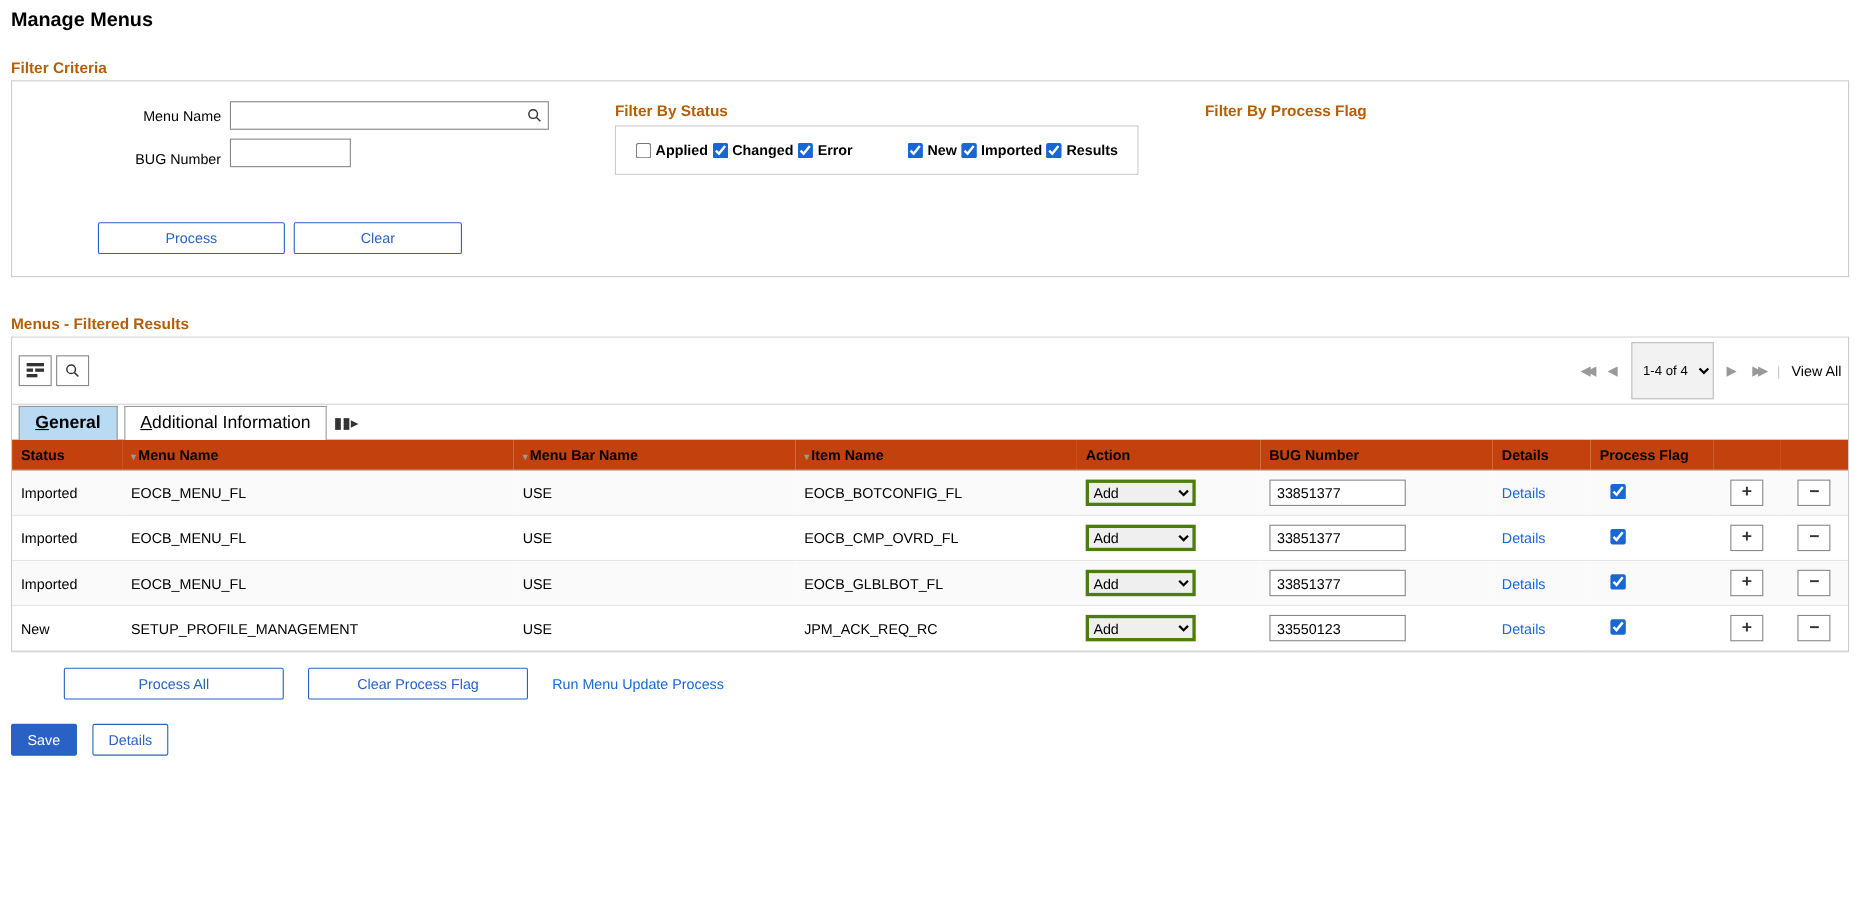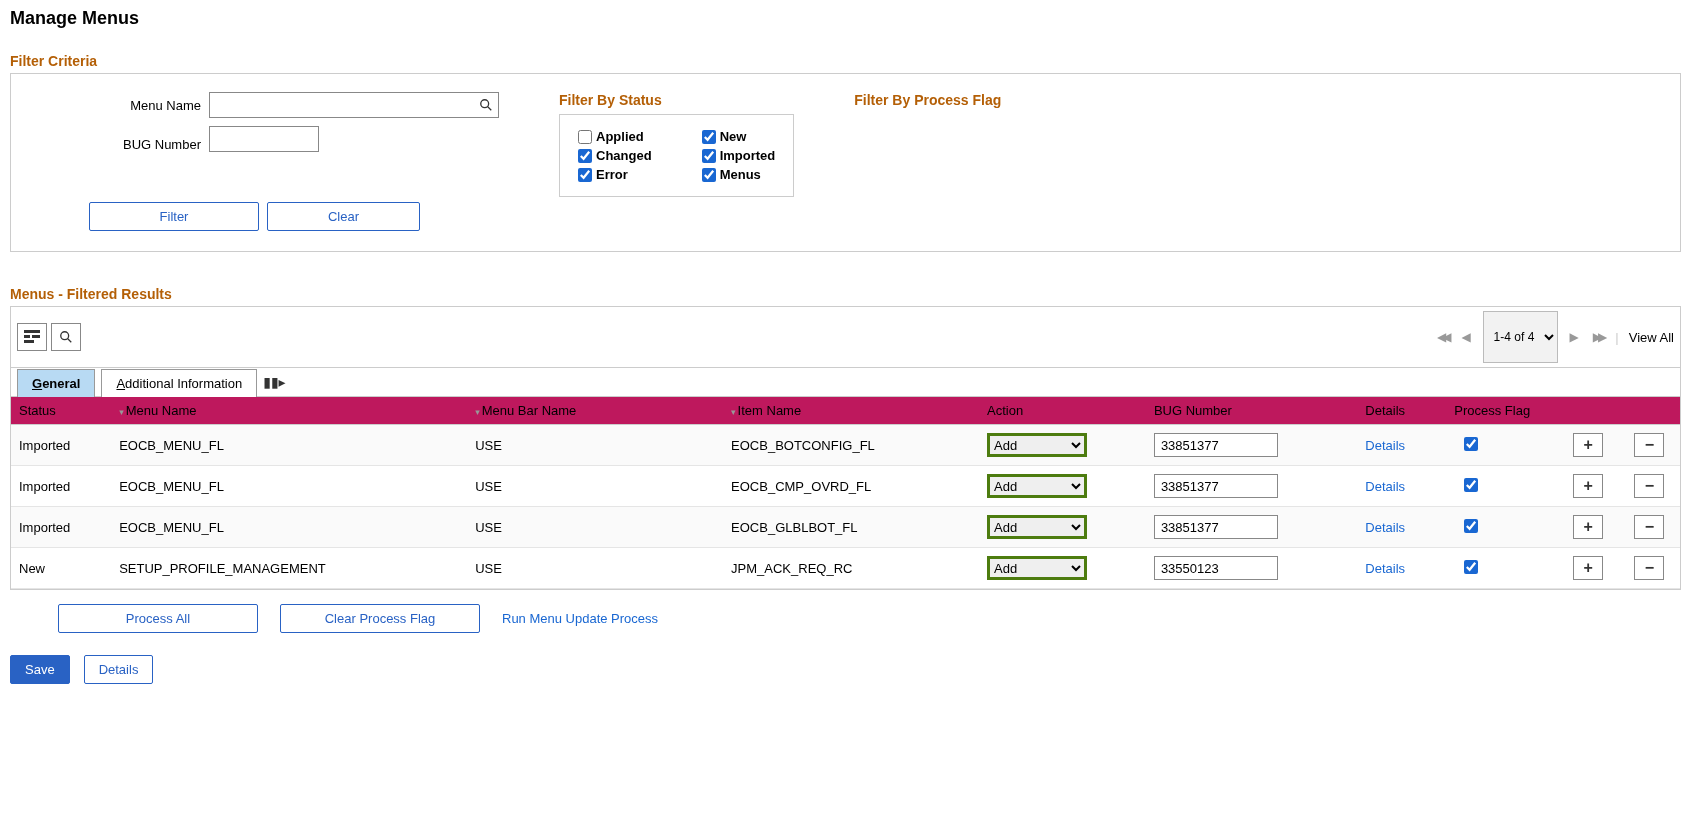--- a/index.html
+++ b/index.html
@@ -13,21 +13,21 @@
 .field-row { display: flex; align-items: center; gap: 8px; }
 .field-label { width: 170px; text-align: right; font-size: 13px; }
 .lookup-wrap { position: relative; display: inline-block; }
 .lookup-input { width: 290px; height: 26px; border: 1px solid #888; padding: 2px 26px 2px 6px; font-size: 13px; }
 .small-input { width: 110px; height: 26px; border: 1px solid #888; padding: 2px 6px; font-size: 13px; }
 .lookup-icon { position: absolute; right: 6px; top: 50%; transform: translateY(-50%); width: 14px; height: 14px; }
 
 .sub-box { border: 1px solid #ccc; padding: 14px 18px; margin-top: 6px; }
 .sub-title { color: #B45F06; font-weight: bold; font-size: 14px; margin-bottom: 4px; }
 .chk-grid { display: flex; gap: 50px; }
-.chk-col { display: flex; flex-direction: column; gap: 4px; }
+.chk-col { display: flex; flex-direction: row; gap: 4px; }
 .chk-item, .radio-item { display: flex; align-items: center; gap: 4px; font-size: 13px; font-weight: bold; }
 input[type="checkbox"] { accent-color: #1967d2; width: 14px; height: 14px; }
 input[type="radio"] { width: 14px; height: 14px; accent-color: #1967d2; }
 
 .btn-row { display: flex; gap: 8px; margin-top: 30px; margin-left: 58px; }
 .btn { border: 1px solid #2962c4; background: #fff; color: #2962c4; padding: 6px 10px; font-size: 13px; cursor: pointer; border-radius: 2px; }
 .btn.wide { width: 170px; }
 .btn.mwide { width: 200px; }
 .btn.primary { background: #2962c4; color: #fff; }
 .btn.small { padding: 6px 14px; }
@@ -37,27 +37,27 @@
 .grid-toolbar { display: flex; align-items: center; padding: 4px 6px; border-bottom: 1px solid #ccc; background: #fff; }
 .icon-btn { border: 1px solid #888; background: #fff; width: 30px; height: 28px; display: inline-flex; align-items: center; justify-content: center; cursor: pointer; margin-right: 4px; }
 .toolbar-right { margin-left: auto; display: flex; align-items: center; gap: 10px; }
 .nav-arrow { color: #999; cursor: pointer; font-size: 12px; padding: 0 2px; }
 .nav-arrow.dbl { letter-spacing: -4px; }
 .page-select { border: 1px solid #bbb; background: #f2f2f2; padding: 17px 6px; font-size: 12px; }
 .sep { color: #ccc; }
 .viewall { color: #000; font-size: 13px; cursor: pointer; }
 
 .tabs-row { display: flex; align-items: center; gap: 6px; padding: 0 6px; background: #fff; }
-.tab { border: 1px solid #999; border-bottom: none; padding: 6px 14px; font-size: 13px; cursor: pointer; background: #fff; position: relative; top: 1px; }
+.tab { border: 1px solid #999; border-bottom: none; padding: 6px 14px; font-size: 16px; cursor: pointer; background: #fff; position: relative; top: 1px; }
 .tab.active { background: #B8DAF3; font-weight: bold; }
 .tab .ul { text-decoration: underline; }
 .showall-icon { cursor: pointer; font-size: 14px; color: #333; }
 
 table.grid { width: 100%; border-collapse: collapse; }
-table.grid th { background: #be185d; text-align: left; font-weight: normal; font-size: 13px; padding: 6px 8px; border-top: 1px solid #ccc; border-bottom: 1px solid #ccc; }
+table.grid th { background: #c2410c; text-align: left; font-weight: bold; font-size: 13px; padding: 6px 8px; border-top: 1px solid #ccc; border-bottom: 1px solid #ccc; }
 table.grid th.sortable::before { content: "▾"; font-size: 9px; color: #999; margin-right: 2px; vertical-align: middle; }
 table.grid td { padding: 8px 8px; border-bottom: 1px solid #e5e5e5; font-size: 13px; vertical-align: middle; }
 table.grid tr:nth-child(odd) td { background: #fafafa; }
 .cell-select { width: 100px; height: 24px; border: 3px solid #4d7c0f; font-size: 13px; }
 .cell-input { width: 124px; height: 24px; border: 1px solid #888; padding: 2px 6px; font-size: 13px; }
 .link { color: #1967d2; cursor: pointer; }
 .rowbtn { width: 30px; height: 24px; border: 1px solid #888; background: #fff; display: inline-flex; align-items: center; justify-content: center; cursor: pointer; font-size: 16px; font-weight: bold; color: #333; }
 
 .action-row { display: flex; align-items: center; gap: 22px; margin-top: 14px; margin-left: 48px; }
 .footer-row { display: flex; gap: 14px; margin-top: 22px; }
@@ -85,21 +85,21 @@
                 </svg>
             </span>
           </div>
         </div>
         <div class="field-row" style="margin-top:8px;">
           <div class="field-label" style="align-self:flex-end;">BUG Number</div>
           <input class="small-input" type="text" value="" style="">
         </div>
       </div>
       <div class="btn-row">
-        <button class="btn wide">Filter</button>
+        <button class="btn wide">Process</button>
         <button class="btn" style="width:153px;">Clear</button>
       </div>
     </div>
 
     <div>
       <div class="sub-title">Filter By Status</div>
       <div class="sub-box">
         <div class="chk-grid">
           <div class="chk-col">
             <label class="chk-item">
@@ -119,21 +119,21 @@
             <label class="chk-item">
                 <input type="checkbox" checked="" style="">
                 <span>New</span>
               </label>
             <label class="chk-item">
                 <input type="checkbox" checked="" style="">
                 <span>Imported</span>
               </label>
             <label class="chk-item">
                 <input type="checkbox" checked="" style="">
-                <span>Menus</span>
+                <span>Results</span>
               </label>
           </div>
         </div>
       </div>
     </div>
 
     <div>
       <div class="sub-title">Filter By Process Flag</div>
     </div>
   </div>

